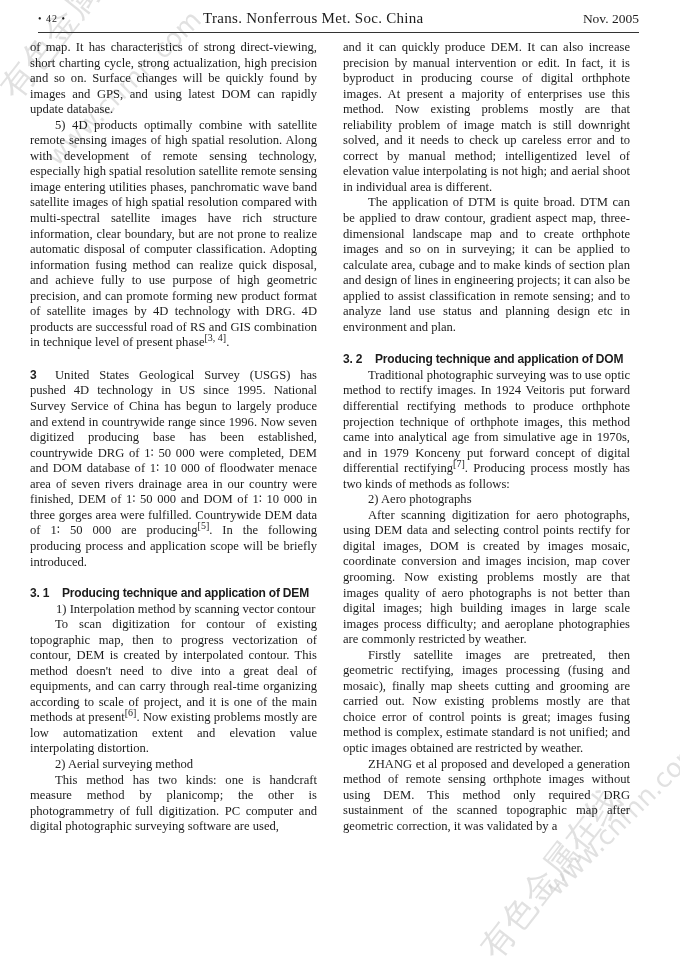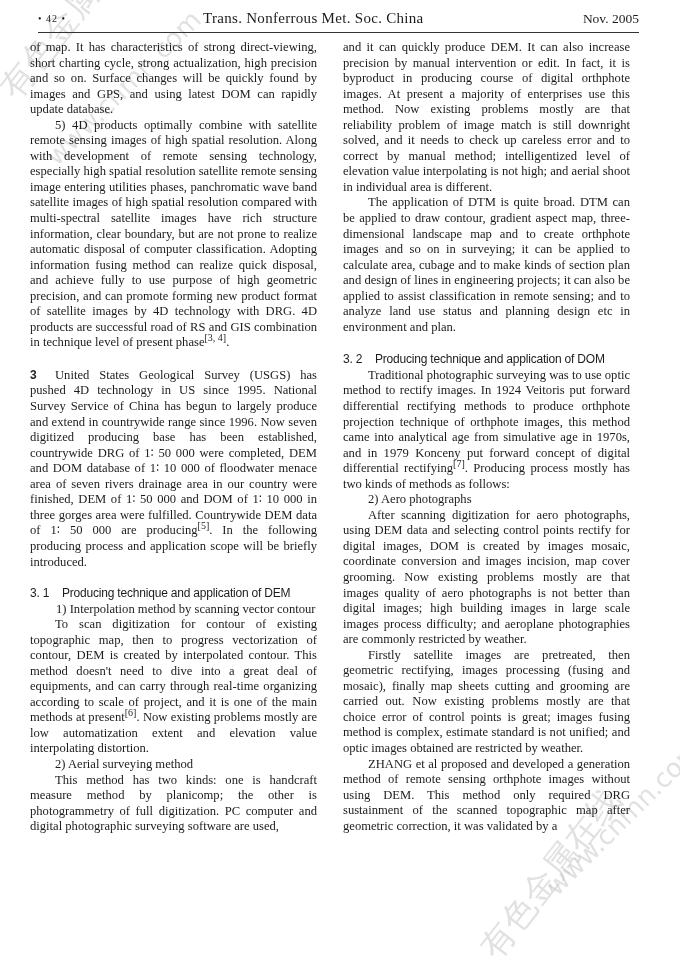--- a/index.html
+++ b/index.html
@@ -16,21 +16,21 @@
   .col.right { left:343px; }
   p { margin:0; }
   .ind { text-indent:25px; }
   .ind2 { padding-left:25px; }
   .hang { padding-left:38px; text-indent:-12px; }
   sup { font-size:10px; line-height:0; vertical-align:5px; }
   h2.sec { font-family:"Liberation Sans","DejaVu Sans",sans-serif; font-weight:bold;
            font-size:12px; line-height:15.5px; margin:17px 0 16px 0; position:relative;
            padding-left:28px; letter-spacing:0.2px; }
   h2.sec .num { position:absolute; left:0; }
-  h3.sub { font-family:"Liberation Sans","DejaVu Sans",sans-serif; font-weight:normal;
+  h3.sub { font-family:"Liberation Sans","DejaVu Sans",sans-serif; font-weight:bold;
            font-size:12px; line-height:15.5px; margin:16px 0 0 0; position:relative;
            padding-left:32px; letter-spacing:-0.2px; }
   h3.sub .num { position:absolute; left:0; }
   .wm { position:absolute; color:#c9c9c9; opacity:0.55; font-family:"DejaVu Sans",sans-serif;
         pointer-events:none; white-space:nowrap; }
   .wm1 { left:-10px; top:80px; font-size:34px; transform:rotate(-52deg); transform-origin:left top; }
   .wm2 { left:40px; top:150px; font-size:26px; transform:rotate(-45deg); transform-origin:left top; }
   .wm3 { left:470px; top:940px; font-size:34px; transform:rotate(-52deg); transform-origin:left top; }
   .wm4 { left:540px; top:880px; font-size:26px; transform:rotate(-45deg); transform-origin:left top; }
 </style>

